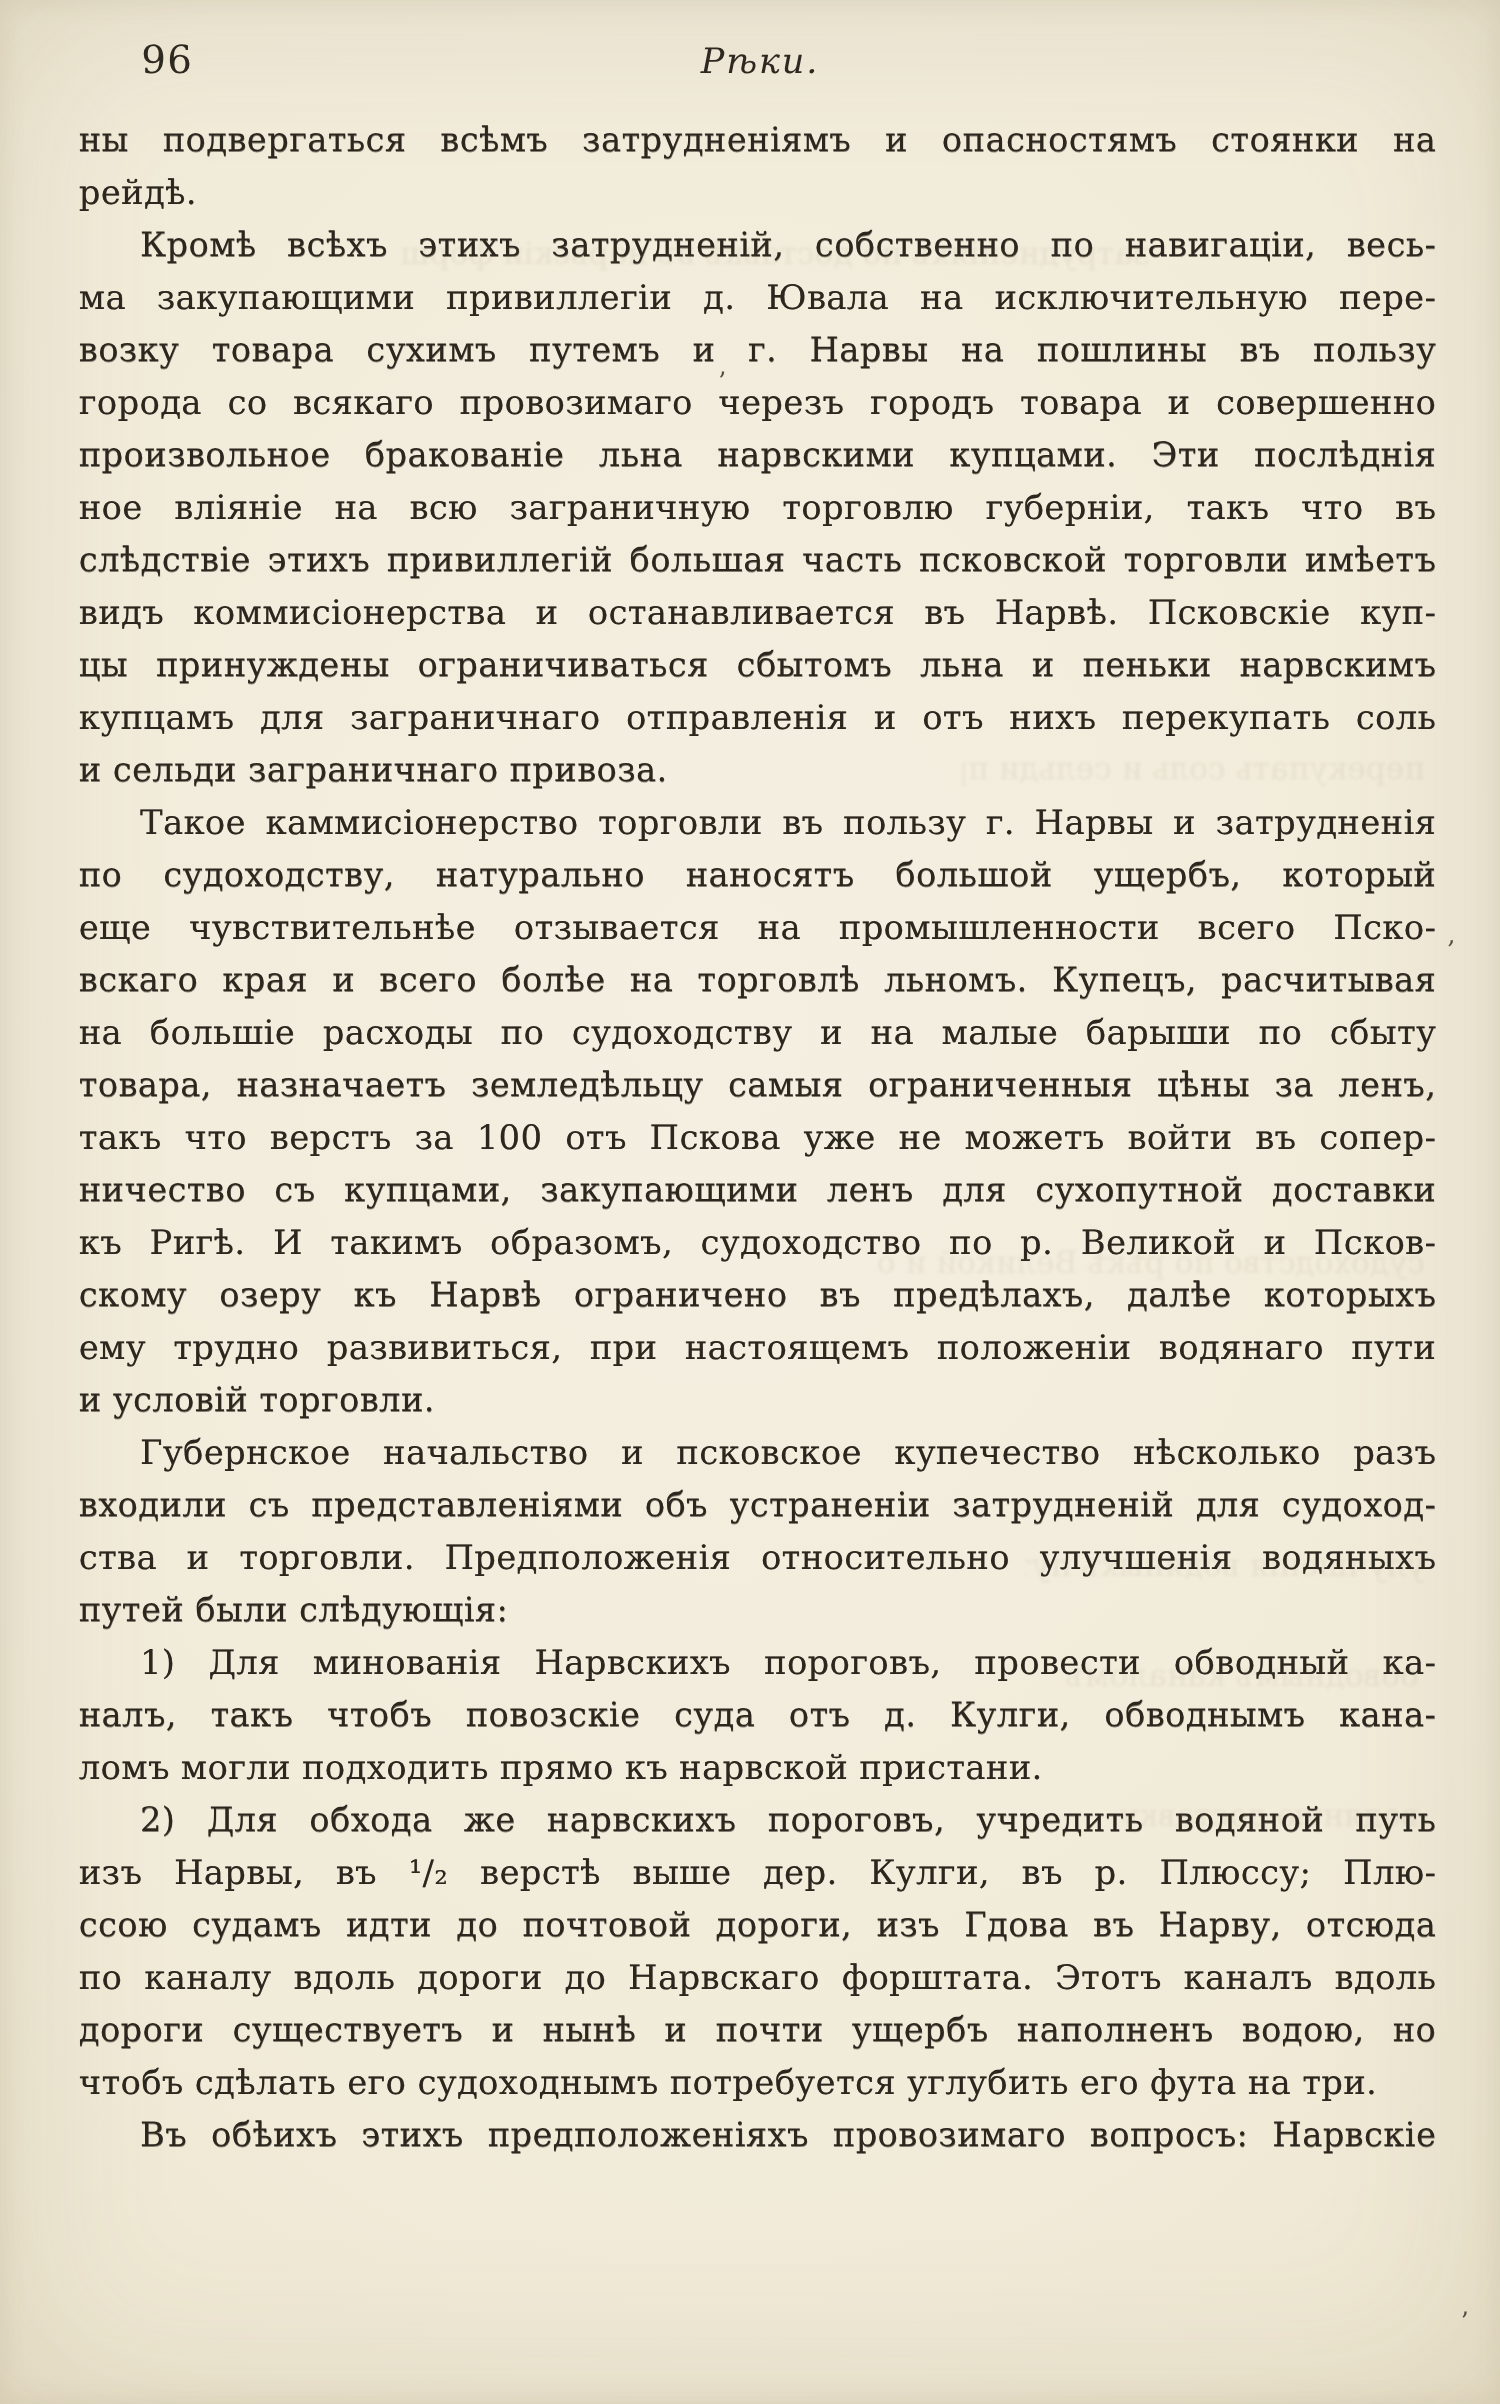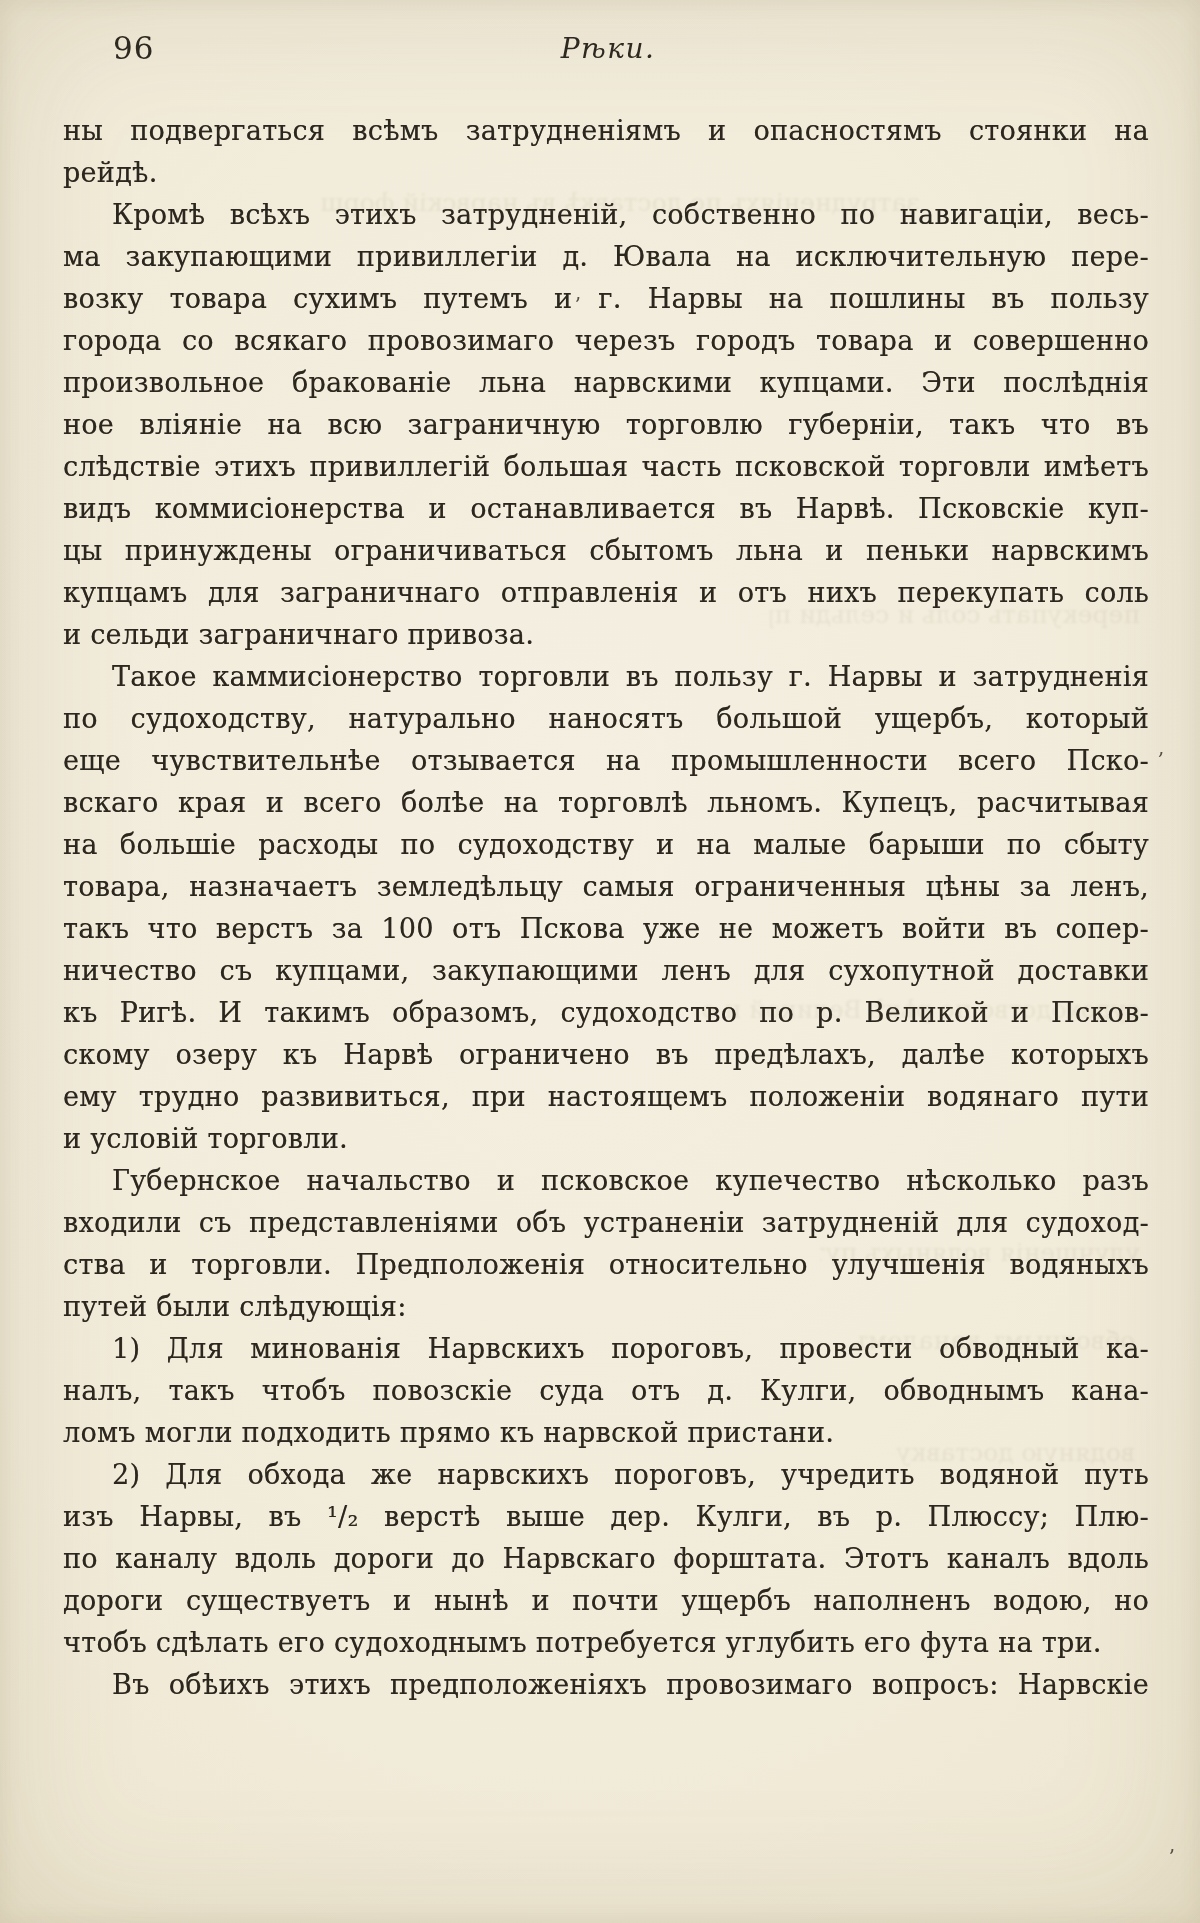--- a/index.html
+++ b/index.html
@@ -43,21 +43,21 @@
     left: 0;
     right: 0;
     top: 4px;
     text-align: center;
     font-style: italic;
     font-size: 28px;
     letter-spacing: 1.5px;
   }
   .textblock {
     position: absolute;
-    top: 110px;
+    top: 92px;
     left: 63px;
     width: 1086px;
     color: #2c271e;
     font-size: 27px;
     letter-spacing: 0.3px;
     text-rendering: optimizeLegibility;
   }
   .para { margin: 0; }
   .line {
     height: 42px;
@@ -141,20 +141,21 @@
         <div class="line last">путей были слѣдующія:</div>
       </div>
       <div class="para">
         <div class="line indent">1) Для минованія Нарвскихъ пороговъ, провести обводный ка-</div>
         <div class="line">налъ, такъ чтобъ повозскіе суда отъ д. Кулги, обводнымъ кана-</div>
         <div class="line last">ломъ могли подходить прямо къ нарвской пристани.</div>
       </div>
       <div class="para">
         <div class="line indent">2) Для обхода же нарвскихъ пороговъ, учредить водяной путь</div>
         <div class="line">изъ Нарвы, въ ¹/₂ верстѣ выше дер. Кулги, въ р. Плюссу; Плю-</div>
+        <div class="line">ссою судамъ идти до почтовой дороги, изъ Гдова въ Нарву, отсюда</div>
         <div class="line">по каналу вдоль дороги до Нарвскаго форштата. Этотъ каналъ вдоль</div>
         <div class="line">дороги существуетъ и нынѣ и почти ущербъ наполненъ водою, но</div>
         <div class="line last">чтобъ сдѣлать его судоходнымъ потребуется углубить его фута на три.</div>
       </div>
       <div class="para">
         <div class="line indent">Въ обѣихъ этихъ предположеніяхъ провозимаго вопросъ: Нарвскіе</div>
       </div>
     </div>
 
   <div id="artifacts">

